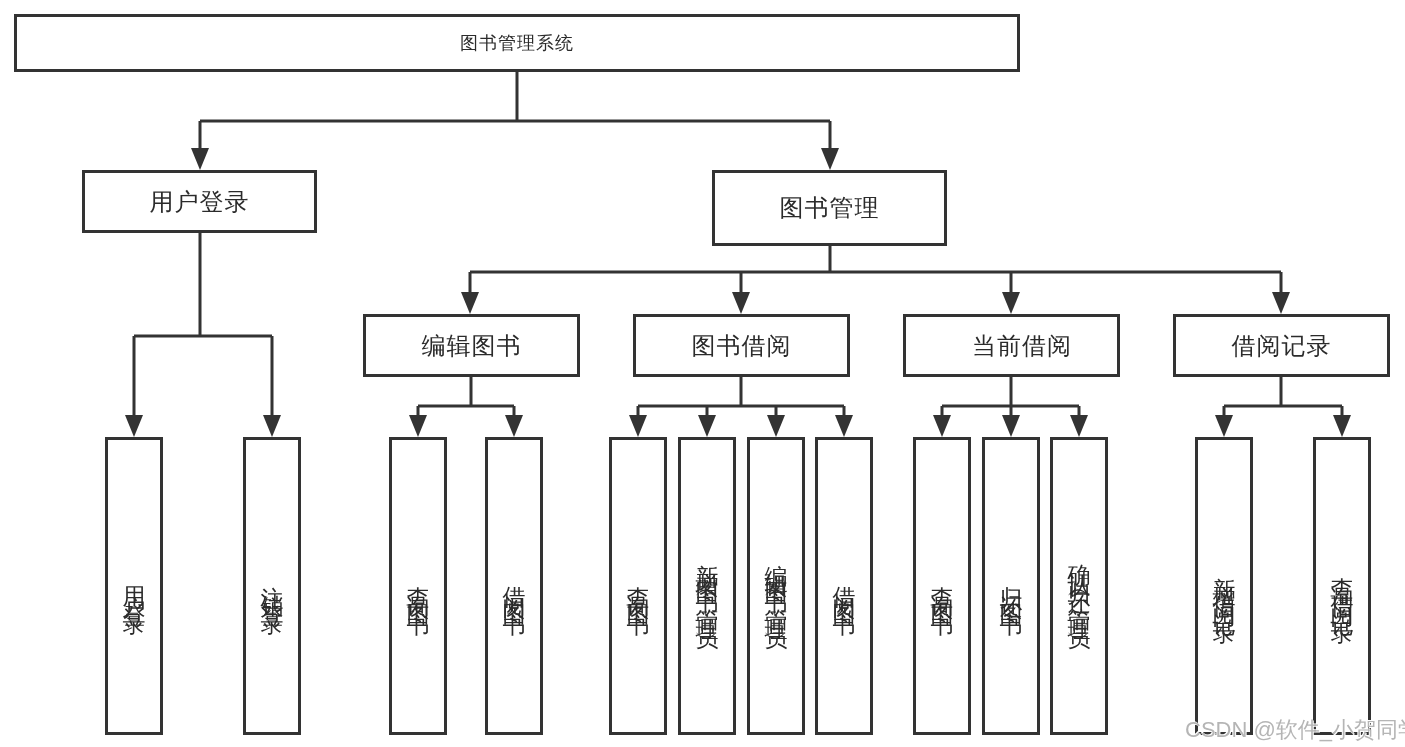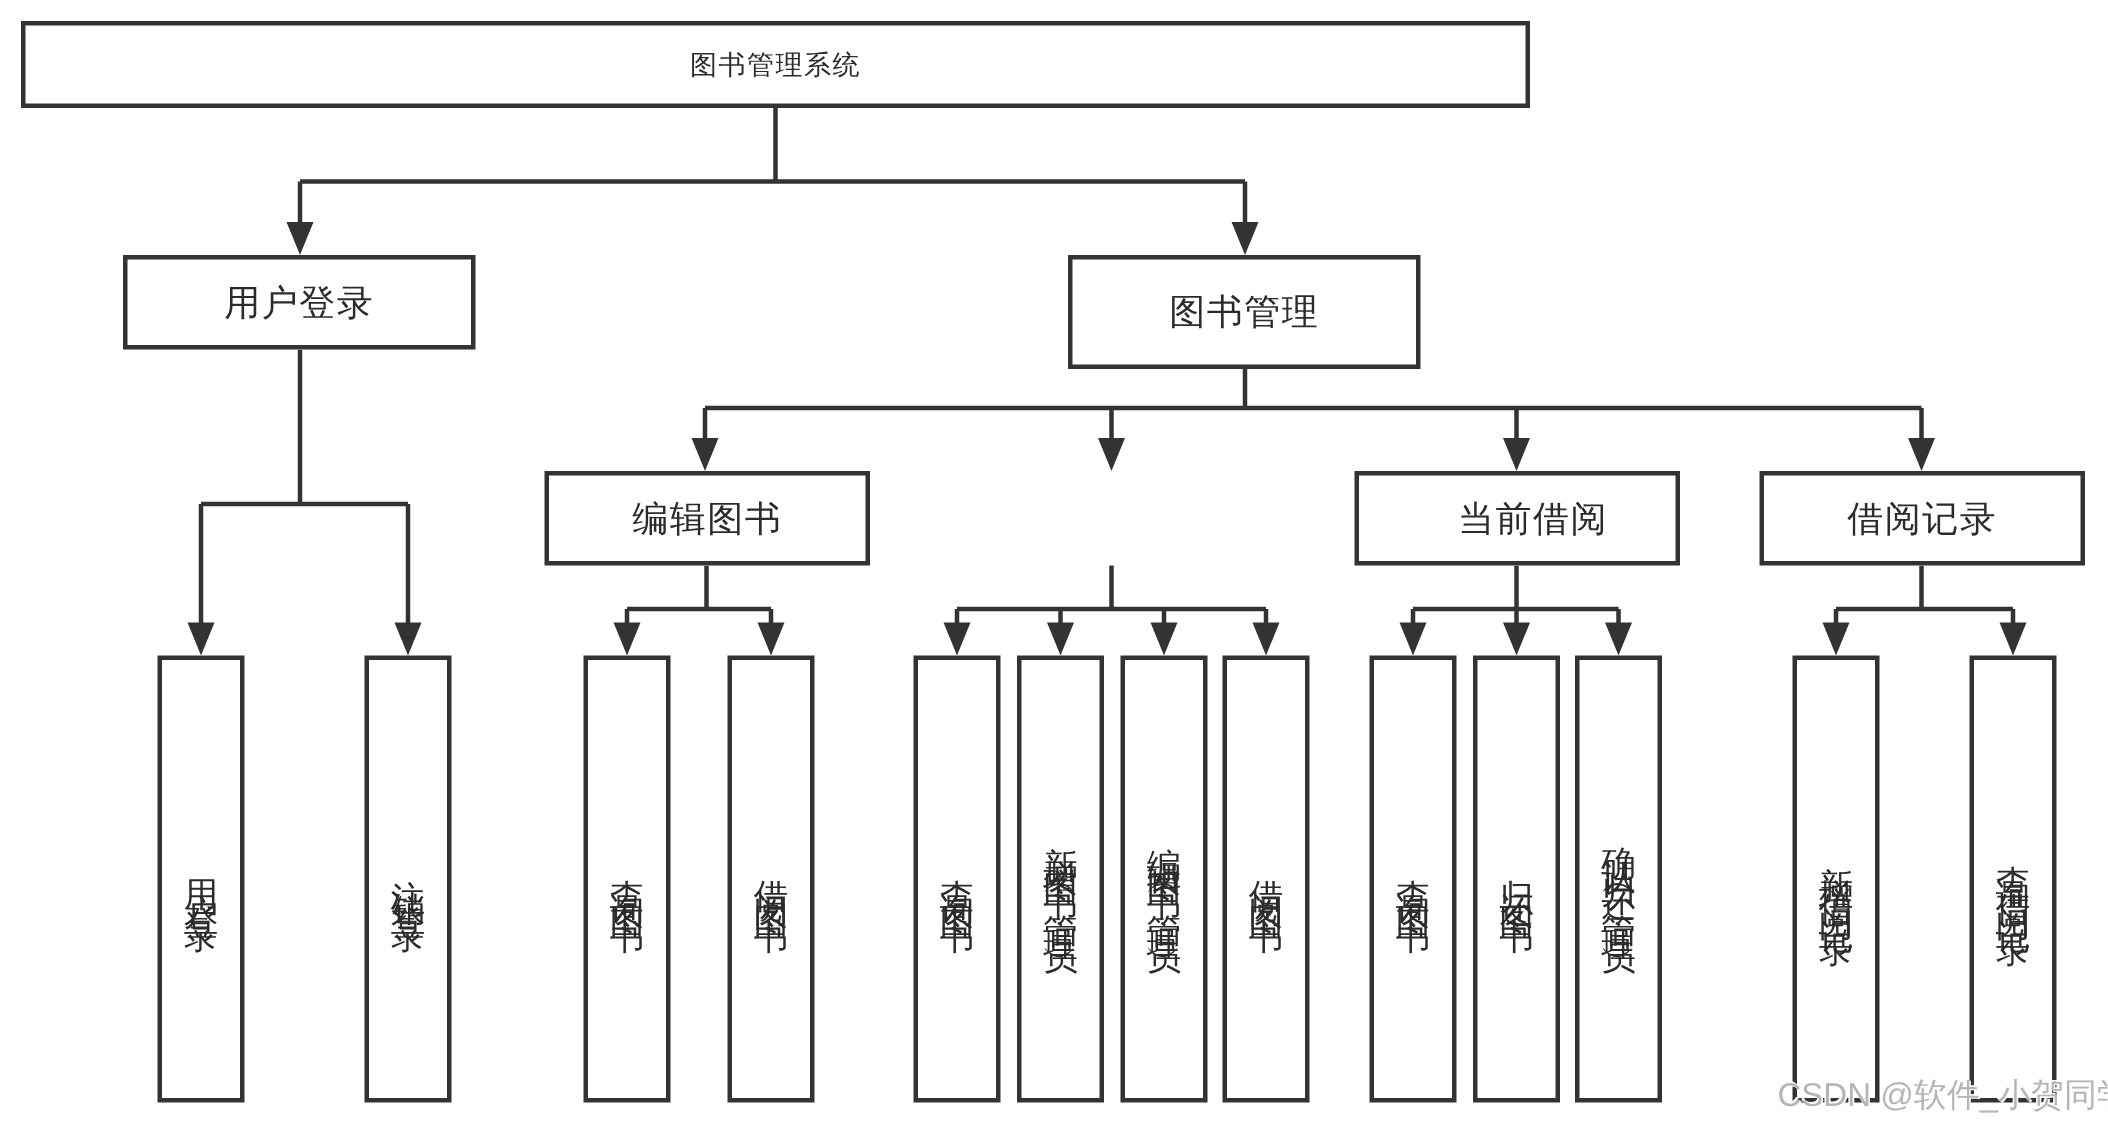--- a/index.html
+++ b/index.html
@@ -133,20 +133,21 @@
       <polygon points="1333,415 1351,415 1342,437"></polygon>
     </g>
   </svg>
 
   <div class="box h-box root-box n-root">图书管理系统</div>
 
   <div class="box h-box n-user-login">用户登录</div>
   <div class="box h-box n-book-mgmt">图书管理</div>
 
   <div class="box h-box n-new-books">编辑图书</div>
+  <div class="box h-box n-book-borrow">图书借阅</div>
   <div class="box h-box n-current-borrow">当前借阅</div>
   <div class="box h-box n-borrow-records">借阅记录</div>
 
   <div class="box v-box leaf n-ul-login">用户登录</div>
   <div class="box v-box leaf n-ul-logout">注销登录</div>
 
   <div class="box v-box leaf n-nb-query">查询图书</div>
   <div class="box v-box leaf n-nb-borrow">借阅图书</div>
 
   <div class="box v-box leaf n-bb-query">查询图书</div>

